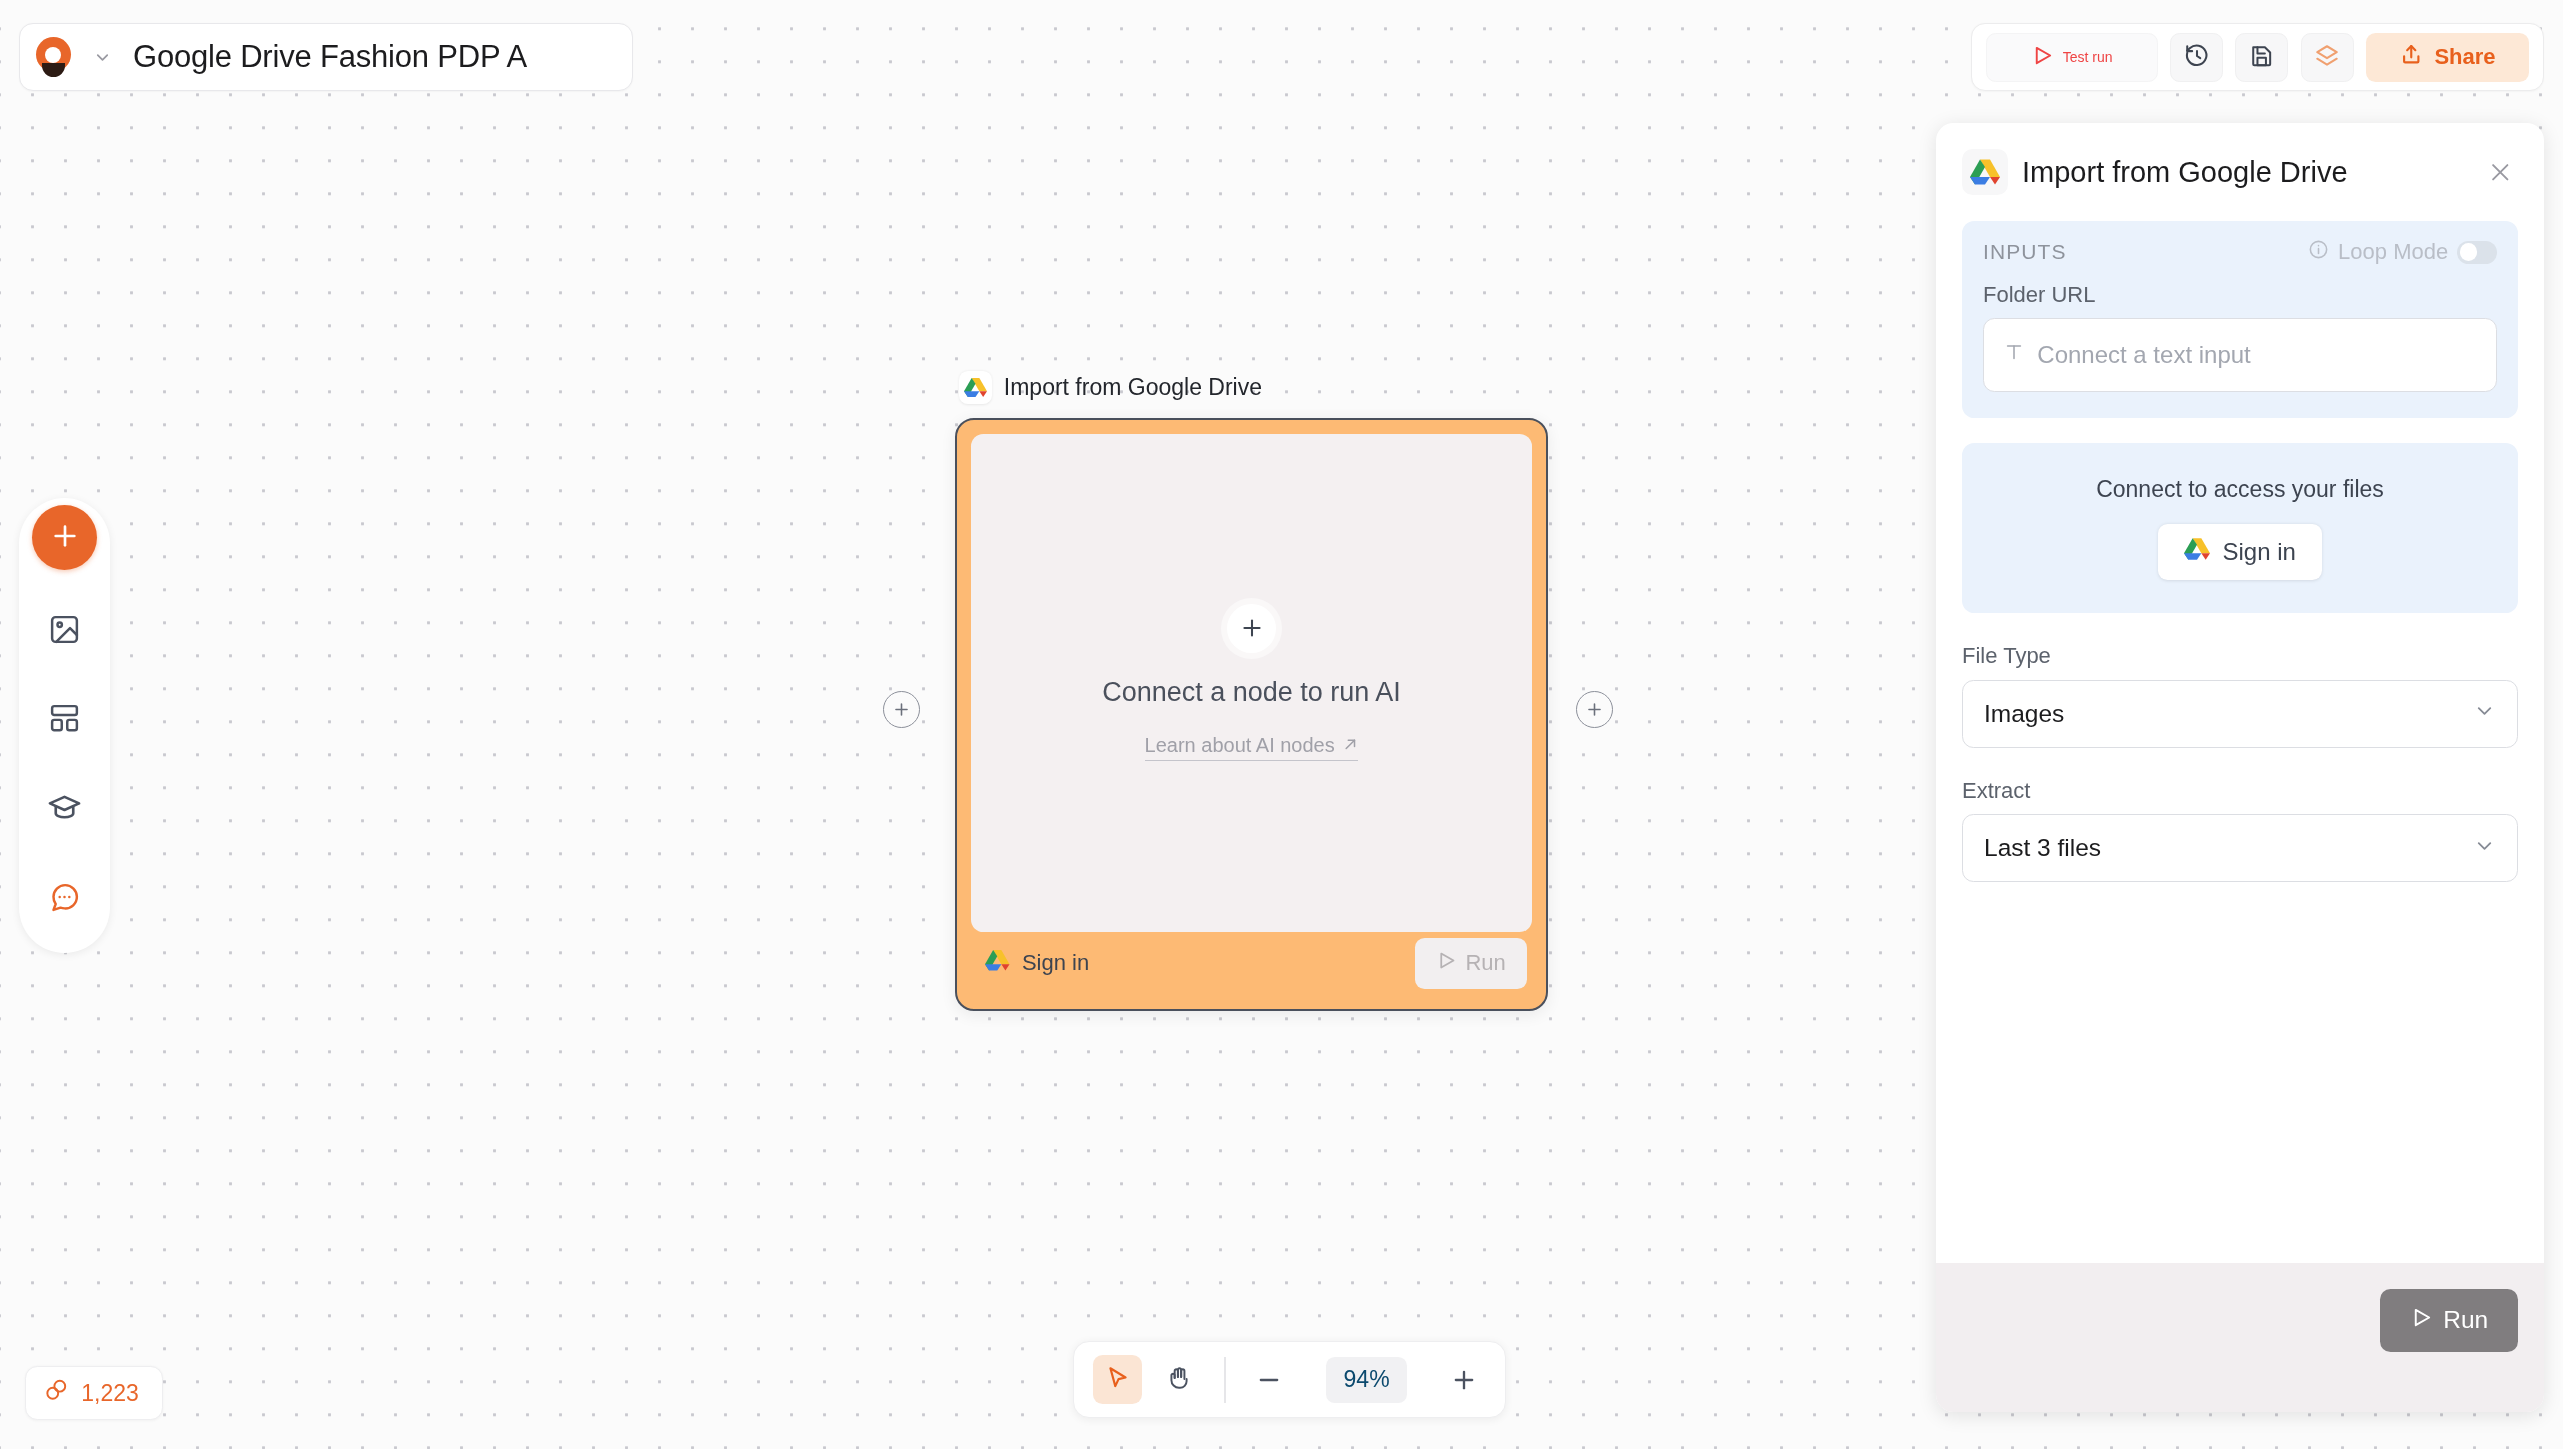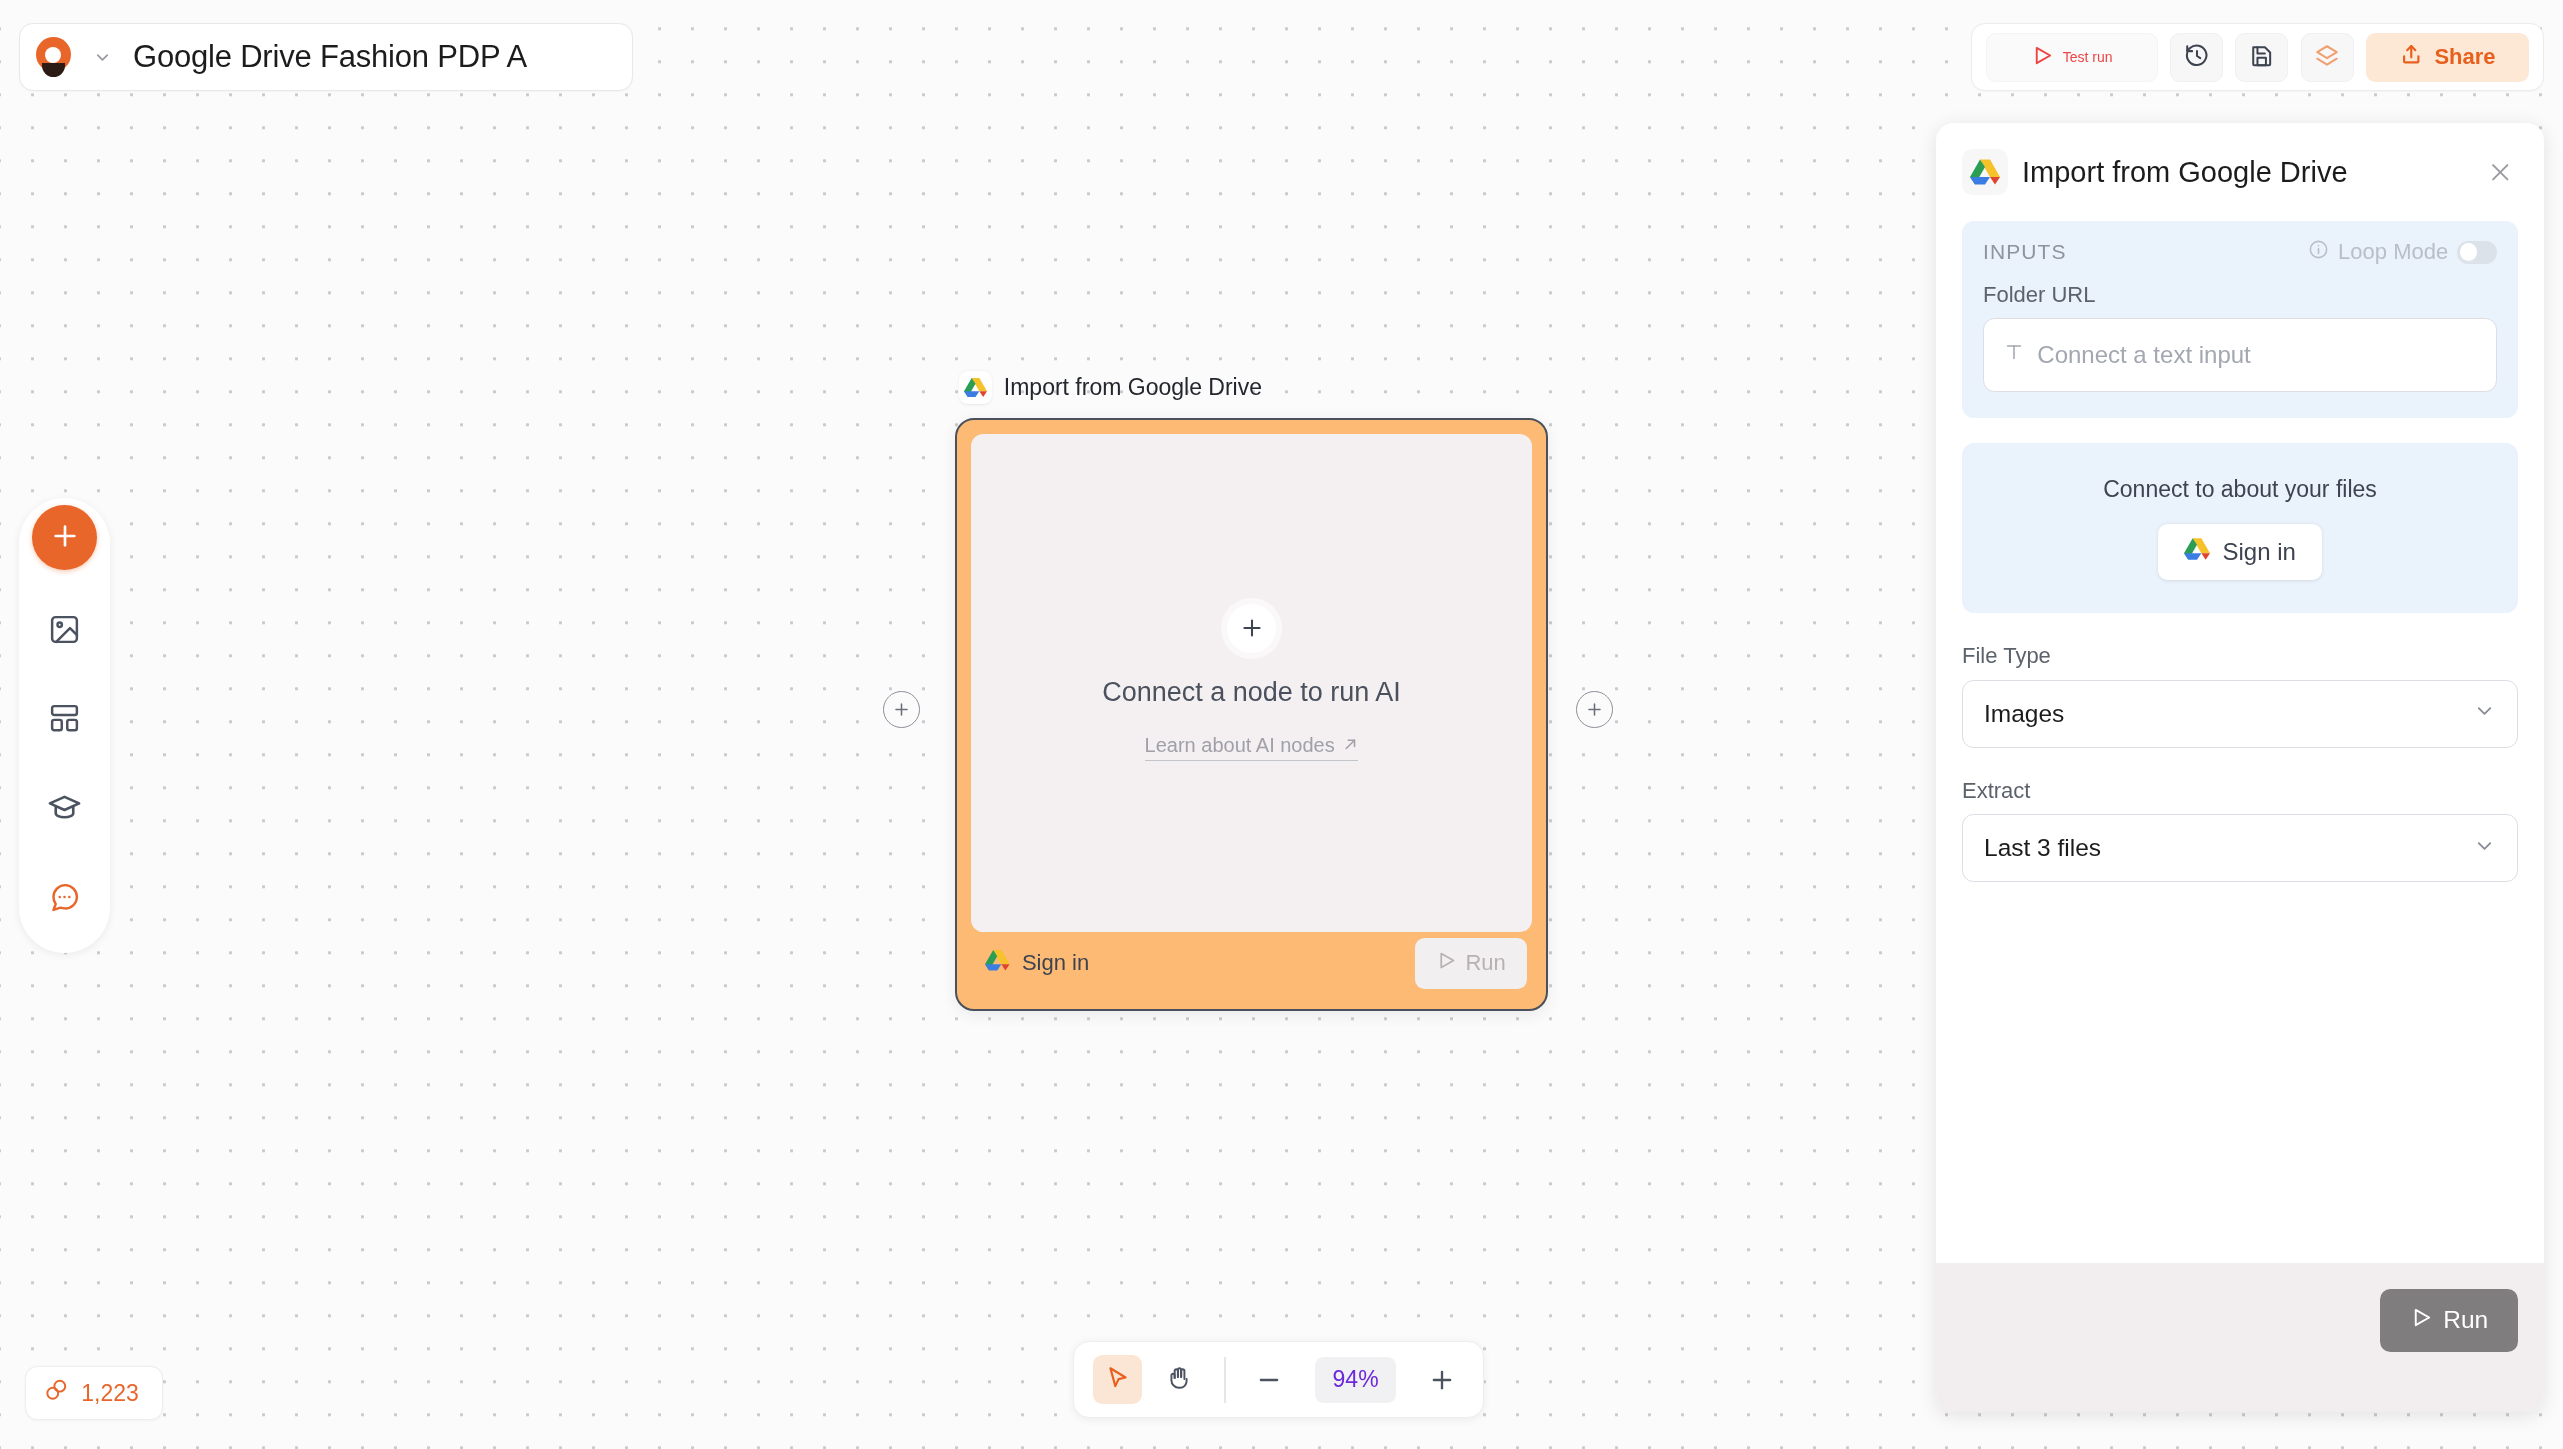--- a/index.html
+++ b/index.html
@@ -188,23 +188,23 @@
     width: 49px; height: 49px; color: #4b5260;
     display: flex; align-items: center; justify-content: center;
   }
   .zb-div { width: 1.3px; height: 46px; background: #e6e6e9; margin: 0 8.8px; }
   .zb-step {
     width: 44px; height: 44px; color: #4b5260; font-size: 30px;
     display: flex; align-items: center; justify-content: center;
   }
   #zoom-level {
     min-width: 81px; height: 46px; border-radius: 8.8px; background: #f1f1f3;
-    color: #6d28d9; font-size: 23px;
-    display: flex; align-items: center; justify-content: center;
-    margin: 0 12px;
+    color: #0c4a6e; font-size: 23px;
+    display: flex; align-items: center; justify-content: center;
+    margin: 0 23px;
   }
 
   
   #credits {
     position: absolute; left: 24.5px; bottom: 30px;
     height: 54px; padding: 0 23px 0 17.5px;
     background: #fff; border: 1.3px solid #eeeef0; border-radius: 12.3px;
     display: flex; align-items: center; gap: 12.3px;
     color: #e8662a; font-size: 23px;
     box-shadow: 0 0.9px 2.6px rgba(0,0,0,.04);
@@ -560,21 +560,21 @@
             <svg width="22" height="22" viewBox="0 0 24 24" fill="none" stroke="currentColor" stroke-width="1.7" stroke-linecap="round">
                 <line x1="5" y1="5.5" x2="19" y2="5.5"></line>
                 <line x1="12" y1="5.5" x2="12" y2="19"></line>
               </svg>
           </span>
           <span>Connect a text input</span>
         </div>
       </div>
 
       <div id="connect-box">
-        <div id="connect-text">Connect to about your files</div>
+        <div id="connect-text">Connect to access your files</div>
         <div id="connect-signin">
           <span>
             <svg width="26" height="26" viewBox="0 0 48 48">
               <path d="M16 4h16l16 28H32z" fill="#f7c12a"></path>
               <path d="M16 4 0 32l8 12 16-28z" fill="#2b9e54"></path>
               <path d="M0 32h32l-8 12H8z" fill="#3b7de3"></path>
               <path d="M32 32h16l-8 12z" fill="#e0432e"></path>
             </svg>
           </span>
           <span>Sign in</span>

